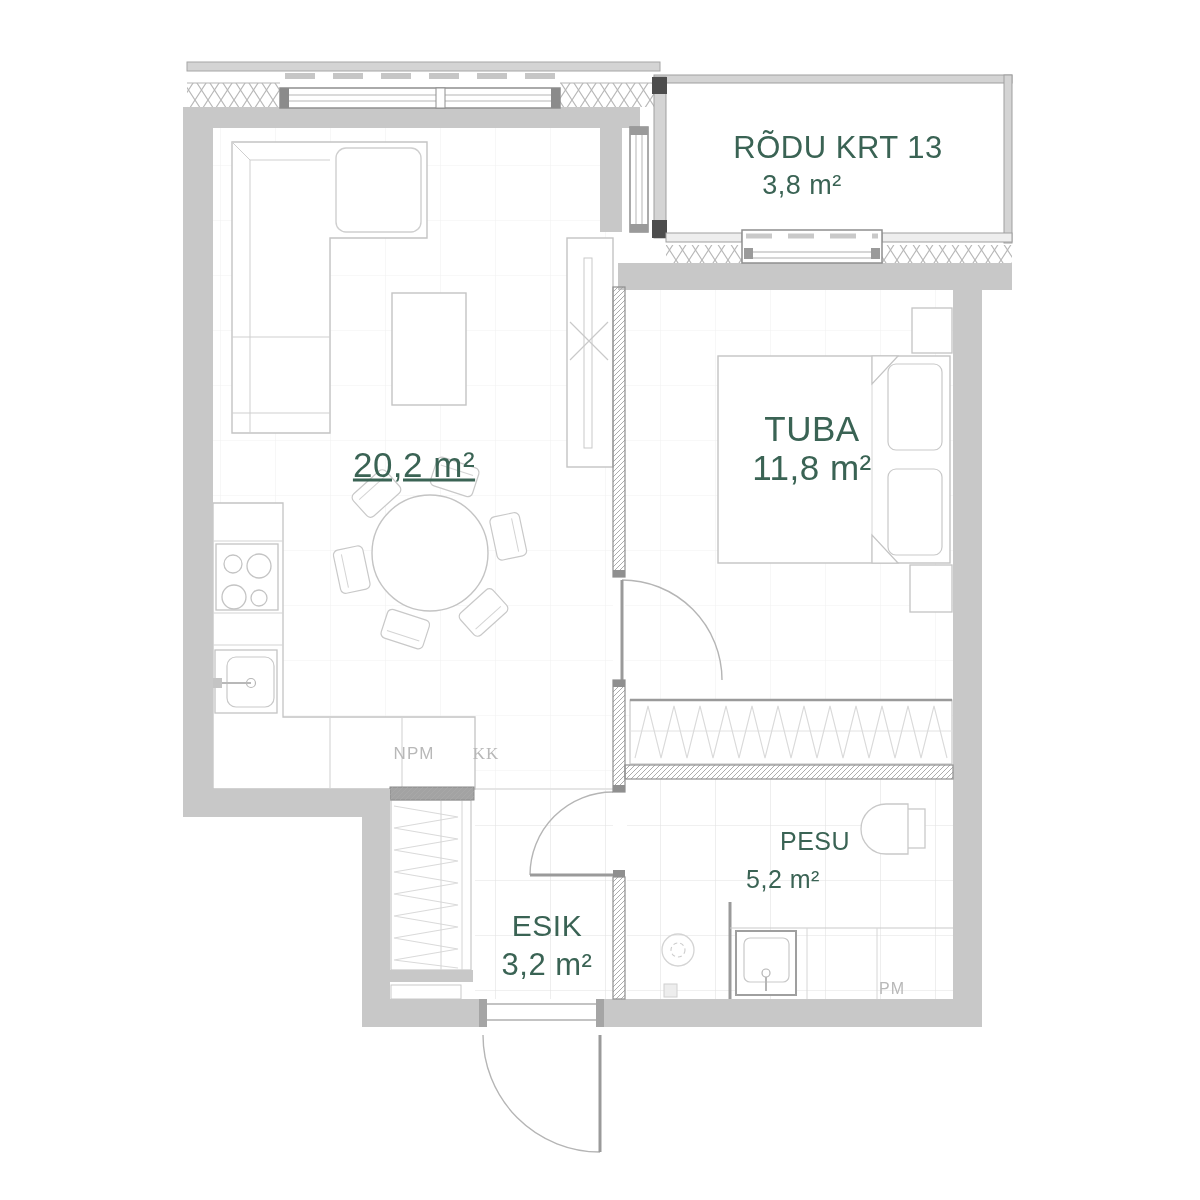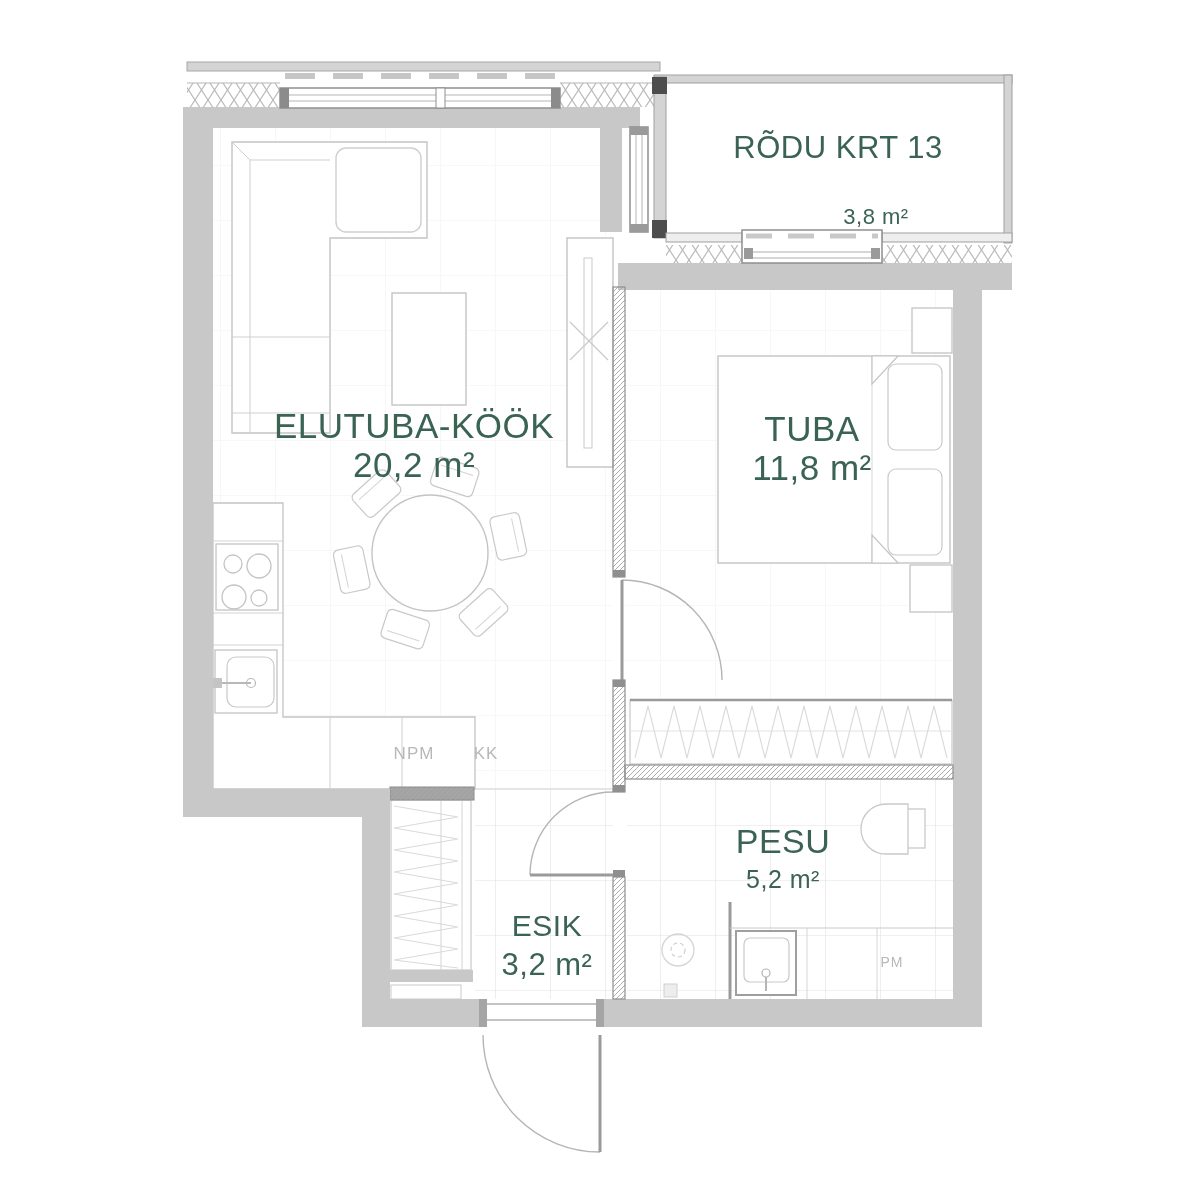--- a/index.html
+++ b/index.html
@@ -12,32 +12,32 @@
     position:absolute;transform:translate(-50%,-50%);
     color:var(--color-label,#3a6354);text-align:center;white-space:nowrap;
     letter-spacing:0.5px;line-height:1;
   }
   .appliance-label{
     position:absolute;transform:translate(-50%,-50%);
     color:var(--color-appliance_label,#b8b8b8);white-space:nowrap;
     letter-spacing:1px;line-height:1;margin-left:48px;
   }
   .lbl-rodu-name{left:838px;top:147px;font-size:31px;}
-  .lbl-rodu-area{left:876px;top:185px;font-size:22px;margin-top:32px;}
+  .lbl-rodu-area{left:802px;top:185px;font-size:27px;}
   .lbl-elu-name{left:414px;top:425px;font-size:35px;}
-  .lbl-elu-area{left:414px;top:464px;font-size:35px;}
+  .lbl-elu-area{left:414px;top:464px;font-size:35px;text-decoration:underline;}
   .lbl-tuba-name{left:812px;top:428px;font-size:35px;}
   .lbl-tuba-area{left:812px;top:467px;font-size:35px;}
-  .lbl-pesu-name{left:783px;top:841px;font-size:34px;}
+  .lbl-pesu-name{left:815px;top:841px;font-size:25px;}
   .lbl-pesu-area{left:783px;top:879px;font-size:25px;}
   .lbl-esik-name{left:547px;top:926px;font-size:30px;}
   .lbl-esik-area{left:547px;top:964px;font-size:31px;text-align:right;}
   .lbl-npm{left:366px;top:753px;font-size:17px;}
-  .lbl-kk{left:438px;top:753px;font-size:17px;}
-  .lbl-pm{left:844px;top:962px;font-size:14px;}
+  .lbl-kk{left:438px;top:753px;font-size:17px;font-family:Liberation Serif, serif;}
+  .lbl-pm{left:844px;top:989px;font-size:16px;}
 </style>
 </head>
 <body>
 
 <div class="canvas">
 
 <svg class="plan-svg" width="1200" height="1200" viewBox="0 0 1200 1200">
   <defs>
     <pattern id="hatchX" width="26" height="20" patternUnits="userSpaceOnUse">
       <path d="M0,0 L13,20 L26,0 M0,20 L13,0 L26,20" stroke="#b8b8b8" stroke-width="1.2" fill="none"></path>
@@ -249,21 +249,20 @@
   <g>
     <path d="M483,1004 H600 M483,1020 H600" stroke="#b0b0b0" stroke-width="1.5" fill="none"></path>
     <rect x="479" y="999" width="8" height="28" fill="#a5a5a5"></rect>
     <rect x="596" y="999" width="8" height="28" fill="#a5a5a5"></rect>
   </g>
 </svg>
 
 <div class="room-label lbl-rodu-name">RÕDU KRT 13</div>
 <div class="room-label lbl-rodu-area">3,8 m²</div>
 
-<div class="room-label lbl-elu-name">ELUTUBA-KÖÖK</div>
 <div class="room-label lbl-elu-area">20,2 m²</div>
 
 <div class="room-label lbl-tuba-name">TUBA</div>
 <div class="room-label lbl-tuba-area">11,8 m²</div>
 
 <div class="room-label lbl-pesu-name">PESU</div>
 <div class="room-label lbl-pesu-area">5,2 m²</div>
 
 <div class="room-label lbl-esik-name">ESIK</div>
 <div class="room-label lbl-esik-area">3,2 m²</div>

